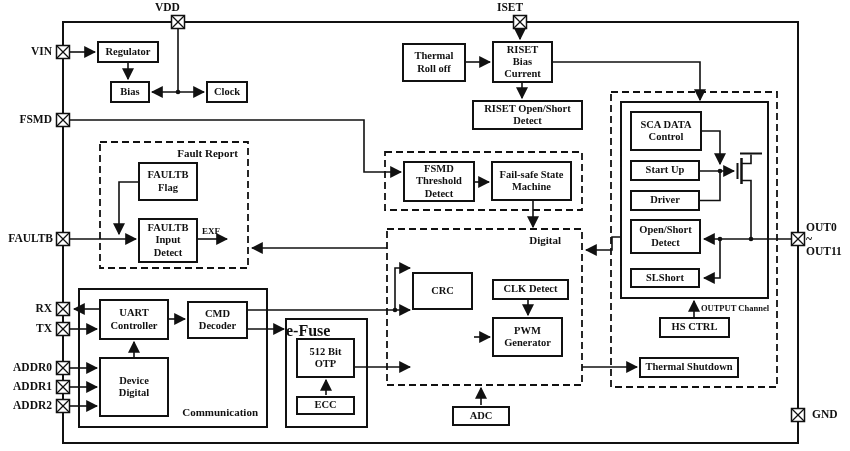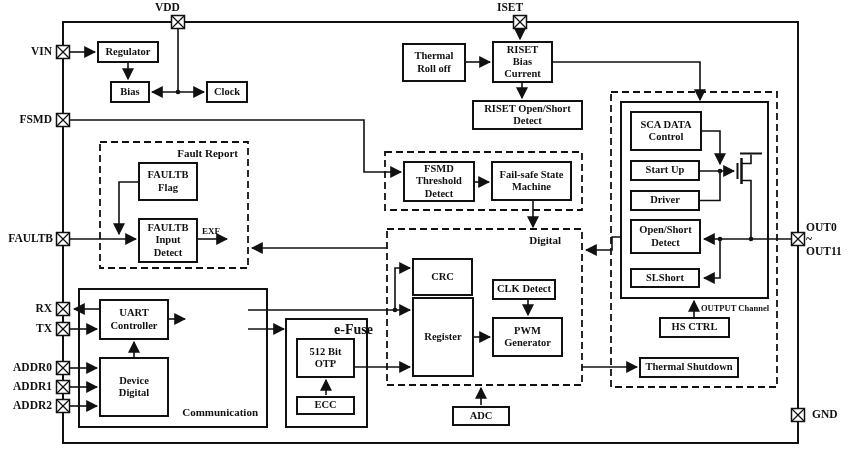--- a/index.html
+++ b/index.html
@@ -13,21 +13,21 @@
   .mos path { fill:none; stroke:#111; }
   .dots circle { fill:#111; }
   .pin rect { fill:#fff; stroke:#111; stroke-width:1.5; }
   .pin line { stroke:#111; stroke-width:1.2; }
   .blk { position:absolute; box-sizing:border-box; border:2px solid #111; background:#fff;
          display:flex; align-items:center; justify-content:center; text-align:center;
          font-size:10.5px; line-height:1.15; white-space:pre-line; }
   .lbl { position:absolute; font-size:11.5px; line-height:1.05; white-space:pre-line; }
   .glbl { position:absolute; font-size:11px; white-space:pre-line; }
   .t-r { text-align:right; }  .t-c { text-align:left; }
-  .f-sm { font-size:8.5px;text-align:center; }  .f-xs { font-size:9px; }  .f-ef { font-size:14px;margin-left:48px; }
+  .f-sm { font-size:8.5px;text-align:center; }  .f-xs { font-size:9px; }  .f-ef { font-size:16px; }
 </style>
 </head>
 <body>
 
 <div class="stage">
 
   <svg class="wires" width="850" height="451" viewBox="0 0 850 451">
     <defs>
       <marker id="ah" viewBox="0 0 10 10" refX="9" refY="5" markerWidth="7.5" markerHeight="7.5" orient="auto-start-reverse">
           <path d="M0 0 L10 5 L0 10 z" fill="#111"></path>
@@ -178,27 +178,28 @@
   <div class="blk" style="left:138px;top:162px;width:60px;height:39px">FAULTB
 Flag</div>
   <div class="blk" style="left:138px;top:218px;width:60px;height:45px">FAULTB
 Input
 Detect</div>
   <div class="blk" style="left:403px;top:161px;width:72px;height:41px">FSMD
 Threshold
 Detect</div>
   <div class="blk" style="left:491px;top:161px;width:81px;height:40px">Fail-safe State
 Machine</div>
-  <div class="blk" style="left:412px;top:258px;width:61px;height:38px">CRC</div>
-  <div class="blk" style="left:492px;top:279px;width:64px;height:21px">CLK Detect</div>
-  <div class="blk" style="left:412px;top:297px;width:62px;height:80px">Register</div>
+  <div class="blk" style="left:412px;top:272px;width:61px;height:38px">CRC</div>
+  <div class="blk" style="left:492px;top:279px;width:77px;height:21px">CLK Detect</div>
   <div class="blk" style="left:492px;top:317px;width:71px;height:40px">PWM
 Generator</div>
   <div class="blk" style="left:99px;top:299px;width:70px;height:41px">UART
 Controller</div>
+  <div class="blk" style="left:187px;top:301px;width:61px;height:38px">CMD
+Decoder</div>
   <div class="blk" style="left:99px;top:357px;width:70px;height:60px">Device
 Digital</div>
   <div class="blk" style="left:296px;top:338px;width:59px;height:40px">512 Bit
 OTP</div>
   <div class="blk" style="left:296px;top:396px;width:59px;height:19px">ECC</div>
   <div class="blk" style="left:452px;top:406px;width:58px;height:20px">ADC</div>
   <div class="blk" style="left:630px;top:111px;width:72px;height:40px">SCA DATA
 Control</div>
   <div class="blk" style="left:630px;top:160px;width:70px;height:21px">Start Up</div>
   <div class="blk" style="left:630px;top:190px;width:70px;height:21px">Driver</div>

